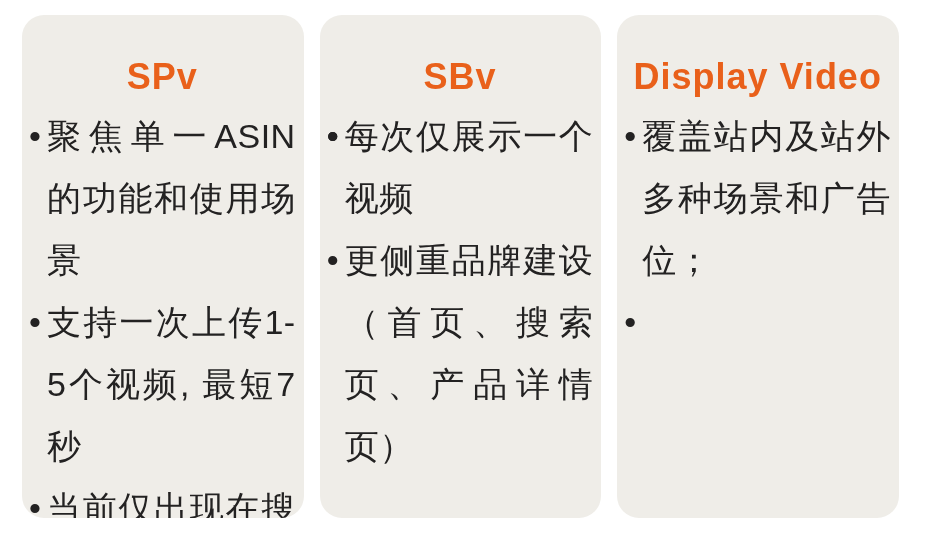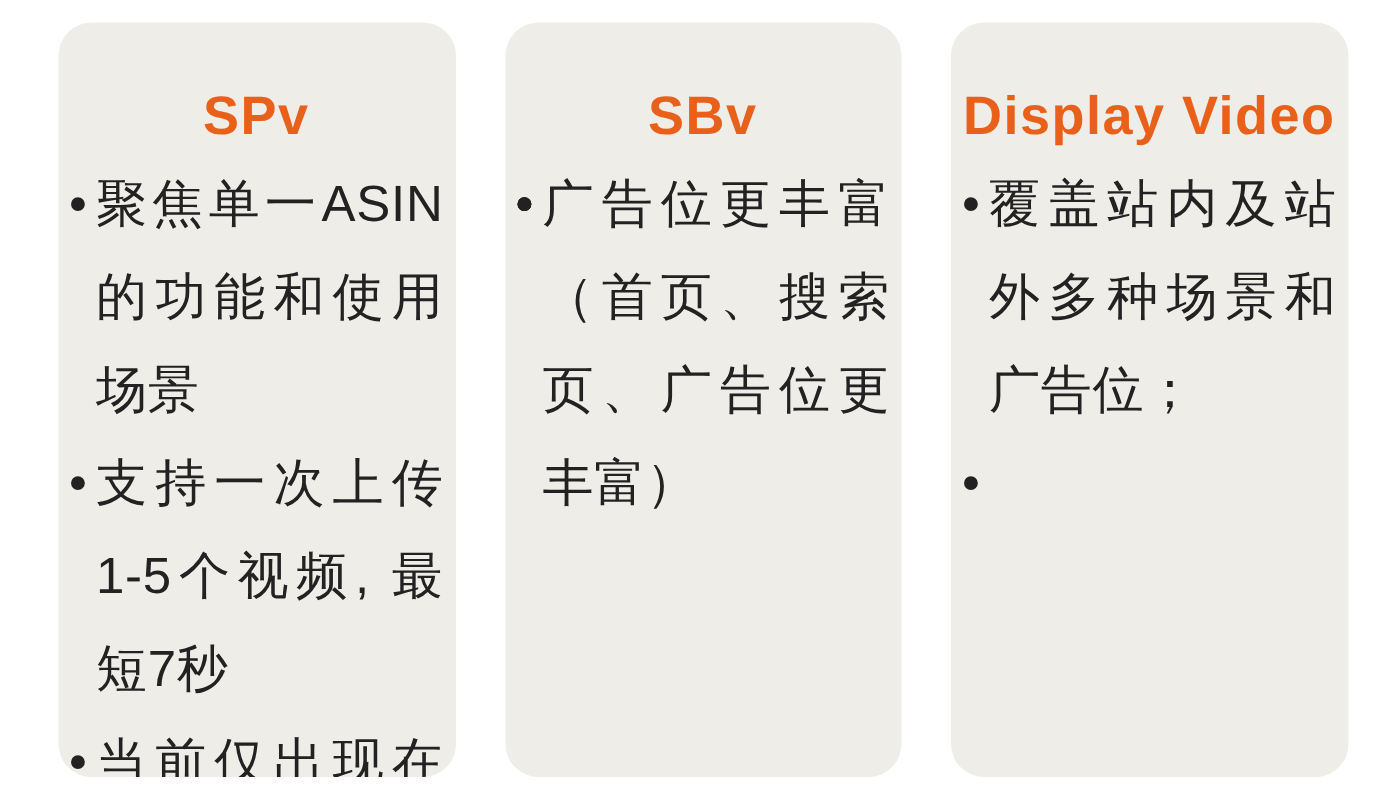--- a/index.html
+++ b/index.html
@@ -17,21 +17,20 @@
     padding: 15px 34px 16px 22px;
     font-family: "Liberation Sans", "DejaVu Sans", sans-serif;
   }
   .card {
     flex: 1 1 0;
     background: #efede8;
     border-radius: 22px;
     box-sizing: border-box;
     padding: 40px 8px 4px 7px;
     overflow: hidden;
-    margin-left: 17px;
   }
   .card-title {
     text-align: center;
     color: #e9601a;
     font-weight: bold;
     font-size: 36px;
     line-height: 44px;
     letter-spacing: 1px;
     white-space: nowrap;
     margin: 0 0 6px 0;
@@ -79,24 +78,25 @@
     </div>
   </div>
 
   <div class="card">
     <div class="card-title">SBv</div>
     <div class="bullet">
       <span class="dot">•</span>
     </div>
     <div class="bullet">
       <span class="dot">•</span>
+      <span>每次仅展示一个视频</span>
     </div>
     <div class="bullet">
       <span class="dot">•</span>
-      <span>广告位更丰富（首页、搜索页、广告位更丰富）</span>
+      <span>更侧重品牌建设（首页、搜索页、产品详情页）</span>
     </div>
   </div>
 
   <div class="card">
     <div class="card-title">Display Video</div>
     <div class="bullet">
       <span class="dot">•</span>
       <span>覆盖站内及站外多种场景和广告位；</span>
     </div>
     <div class="bullet">

